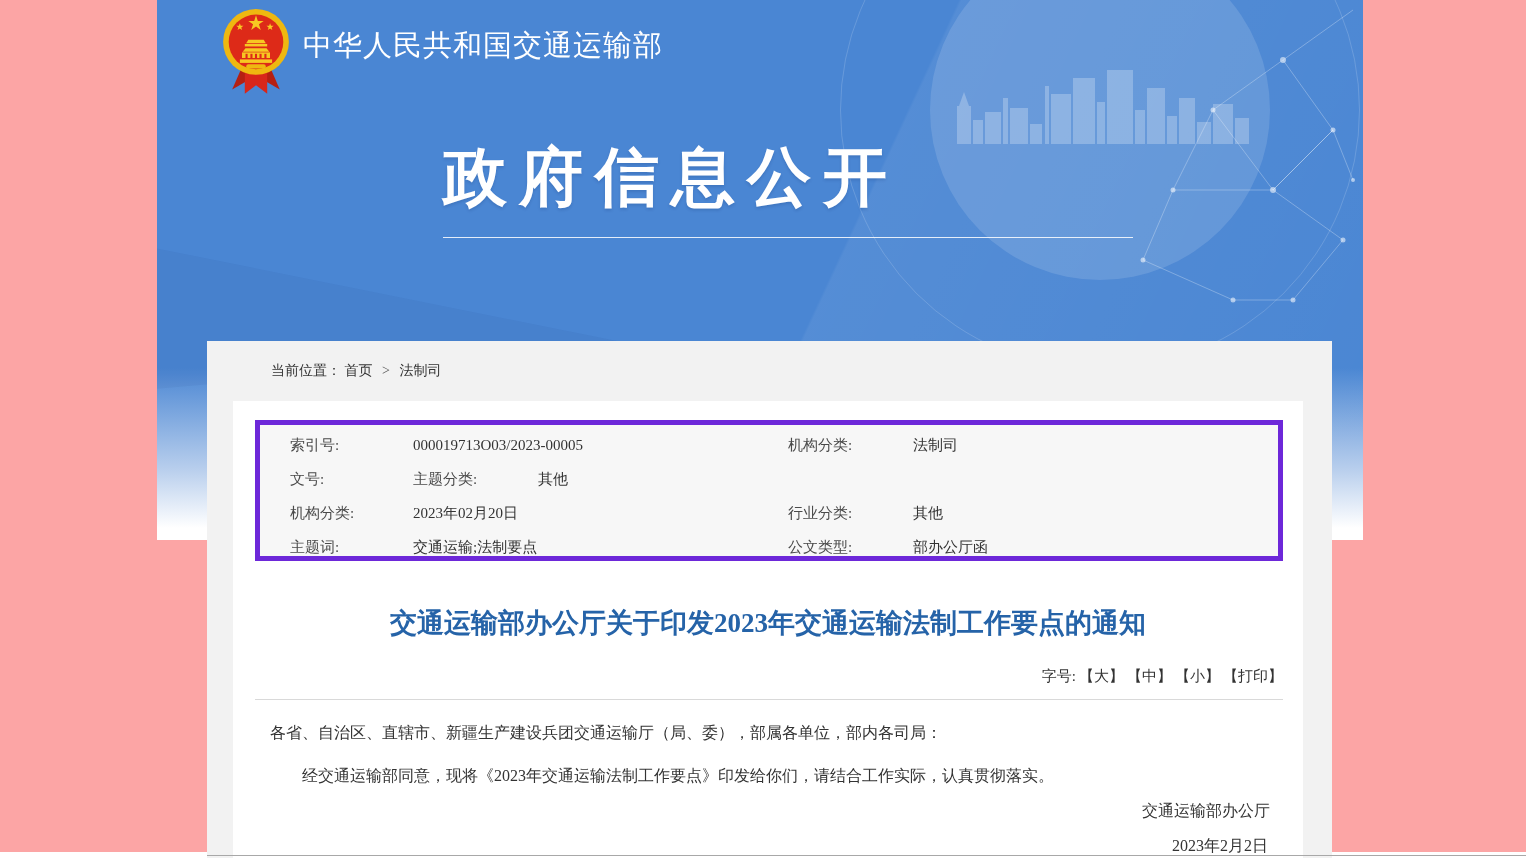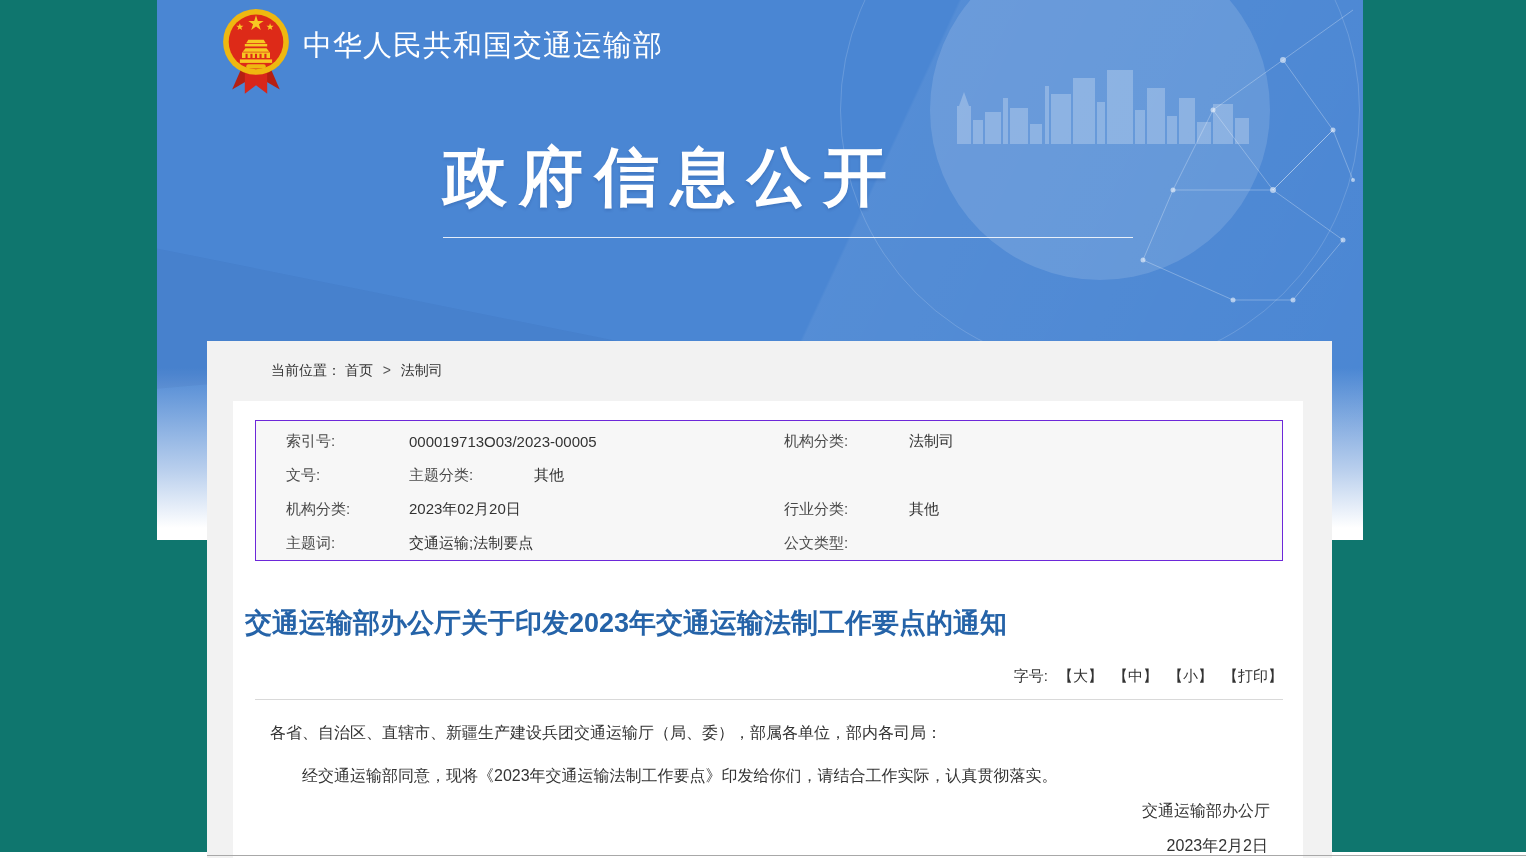--- a/index.html
+++ b/index.html
@@ -1,18 +1,18 @@
 <!DOCTYPE html>
 <html><head>
 <meta charset="utf-8">
 <style>
   * { margin:0; padding:0; box-sizing:border-box; }
   html,body { width:1526px; height:858px; background:#ffffff; overflow:hidden;
     font-family:"Liberation Sans","DejaVu Sans",sans-serif; }
-  .page { position:relative; width:1526px; height:852px; background:#0f766e; }
+  .page { position:relative; width:1526px; height:852px; background:#fca5a5;font-family:Liberation Serif, serif; }
 
   
   .banner { position:absolute; left:157px; top:0; width:1206px; height:540px;
     background:linear-gradient(to bottom,#4a86d3 0px,#4a86d3 368px,#b9cfed 470px,#ffffff 528px);
     overflow:hidden; }
   .facet1 { position:absolute; inset:0;
     background:linear-gradient(115deg, rgba(255,255,255,0.00) 55%, rgba(255,255,255,0.06) 55.2%, rgba(255,255,255,0.0) 100%); }
   .facet2 { position:absolute; inset:0;
     clip-path:polygon(0 46%, 40% 64%, 0 72%);
     background:rgba(10,40,90,0.05); }
@@ -39,32 +39,32 @@
     background:#f2f2f2; }
   .breadcrumb { position:absolute; left:23px; top:21px; font-size:14px; color:#333;margin-left:41px; }
   .breadcrumb a { color:#333; text-decoration:none; cursor:pointer; }
   .crumb-sep { margin:0 6px; color:#555; }
 
   .card { position:absolute; left:26px; top:60px; width:1070px; height:457px;
     background:#ffffff; }
 
   
   .metabox { position:absolute; left:22px; top:19px; width:1028px; height:141px;
-    background:#f7f7f7; border:1px solid #6d28d9; padding:3px 0 0 30px; }
+    background:#f7f7f7; border:5px solid #6d28d9; padding:3px 0 0 30px; }
   .meta-row { display:flex; align-items:center; height:34px; font-size:15px; }
   .m-label1 { width:123px; color:#4a4a4a; }
   .m-value1 { width:375px; color:#333; }
   .m-label2 { width:125px; color:#4a4a4a; }
   .m-value2 { flex:1; color:#333; }
 
-  .article-title { position:absolute; left:12px; top:204px; width:100%;
-    text-align:left; font-size:27px; font-weight:bold; color:#2563a8; }
+  .article-title { position:absolute; left:0; top:204px; width:100%;
+    text-align:center; font-size:27px; font-weight:bold; color:#2563a8; }
 
   .fontsize-row { position:absolute; right:20px; top:266px; font-size:15px;
-    color:#333; display:flex; gap:10px; }
+    color:#333; display:flex; gap:3px; }
   .fs-btn { cursor:pointer; color:#333; }
 
   .divider { position:absolute; left:22px; right:20px; top:298px;
     border-top:1px solid #d9d9d9; }
 
   .para1 { position:absolute; left:37px; right:40px; top:319px;
     font-size:16px; color:#333; line-height:1.6; }
   .para2 { position:absolute; left:69px; right:40px; top:362px;
     font-size:16px; color:#333; line-height:1.6; }
   .signature { position:absolute; right:33px; top:400px; font-size:16px; color:#333; }
@@ -184,20 +184,21 @@
         <div class="meta-row">
           <span class="m-label1">机构分类:</span>
           <span class="m-value1">2023年02月20日</span>
           <span class="m-label2">行业分类:</span>
           <span class="m-value2">其他</span>
         </div>
         <div class="meta-row">
           <span class="m-label1">主题词:</span>
           <span class="m-value1">交通运输;法制要点</span>
           <span class="m-label2">公文类型:</span>
+          <span class="m-value2">部办公厅函</span>
         </div>
       </div>
 
       <div class="article-title">交通运输部办公厅关于印发2023年交通运输法制工作要点的通知</div>
 
       <div class="fontsize-row">
         <span>字号:</span>
         <span class="fs-btn">【大】</span>
         <span class="fs-btn">【中】</span>
         <span class="fs-btn">【小】</span>

